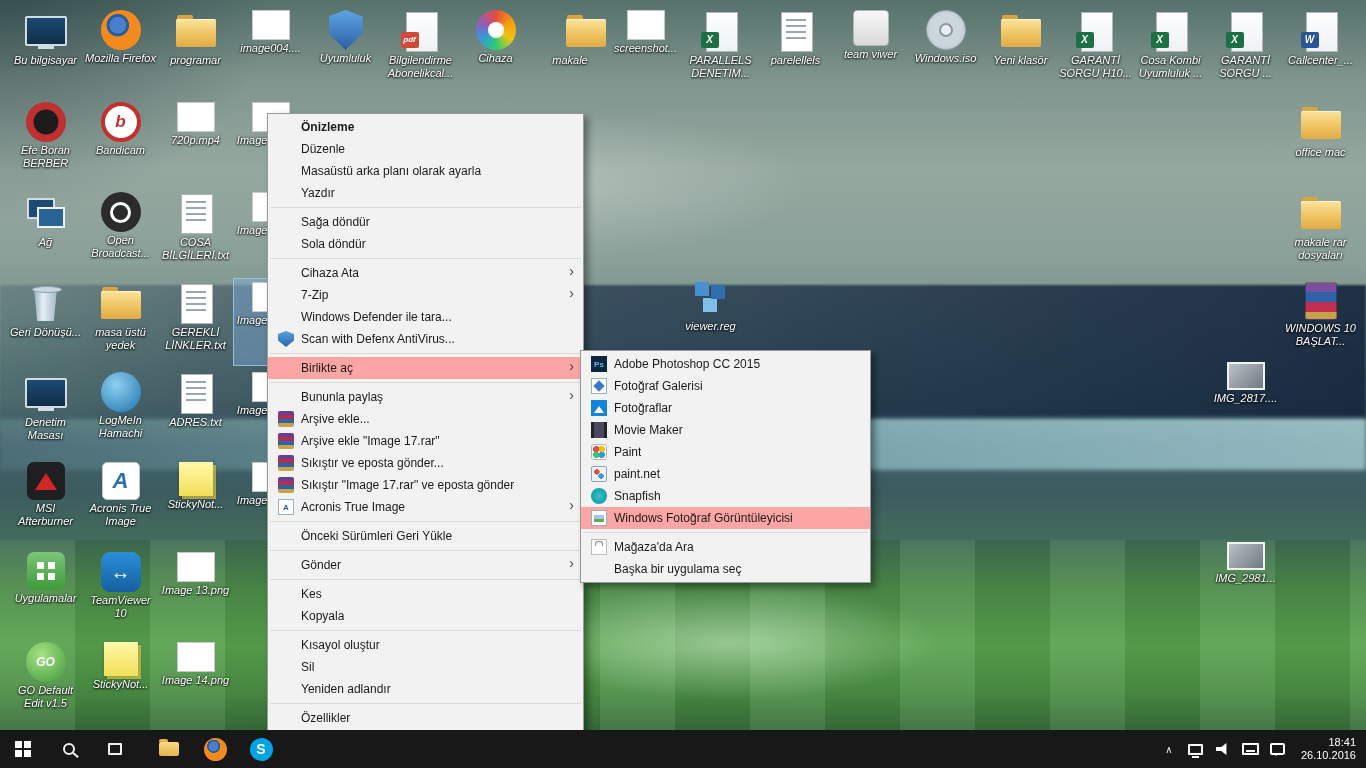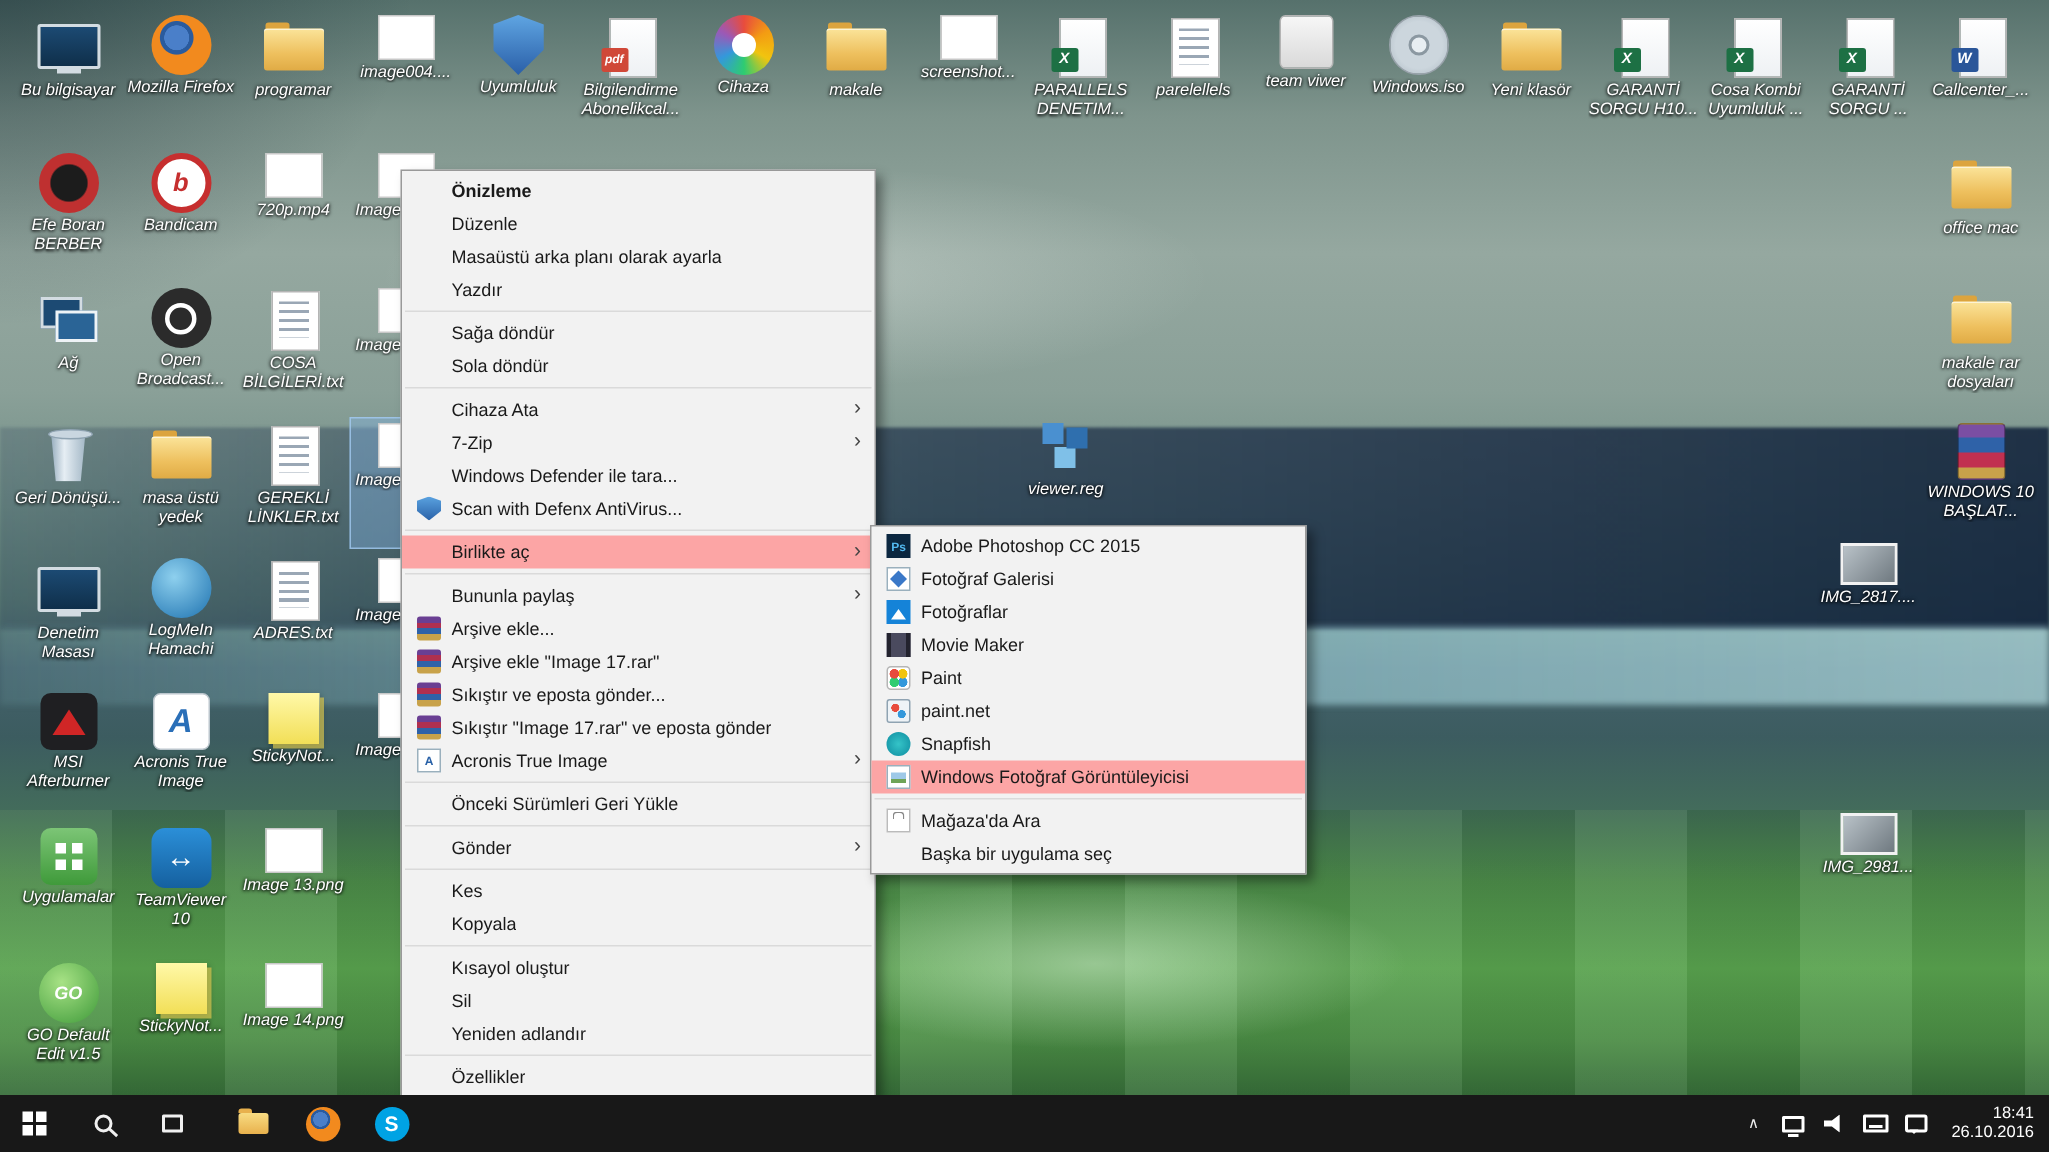--- a/index.html
+++ b/index.html
@@ -190,21 +190,21 @@
         <div class="icon-label">Uyumluluk</div>
       </div>
       <div class="desktop-icon" style="left: 383px; top: 6px;">
         <div class="icon-art i-page badge-red" data-letter="pdf"></div>
         <div class="icon-label">Bilgilendirme Abonelikcal...</div>
       </div>
       <div class="desktop-icon" style="left: 458px; top: 6px;">
         <div class="icon-art i-picpick"></div>
         <div class="icon-label">Cihaza</div>
       </div>
-      <div class="desktop-icon" style="left: 533px; top: 6px;">
+      <div class="desktop-icon" style="left: 533px; top: 6px; align-items: flex-end;">
         <div class="icon-art i-folder"></div>
         <div class="icon-label">makale</div>
       </div>
       <div class="desktop-icon" style="left: 608px; top: 6px;">
         <div class="icon-art i-thumb t-dark"></div>
         <div class="icon-label">screenshot...</div>
       </div>
       <div class="desktop-icon" style="left: 683px; top: 6px;">
         <div class="icon-art i-page badge-green" data-letter="X"></div>
         <div class="icon-label">PARALLELS DENETIM...</div>

